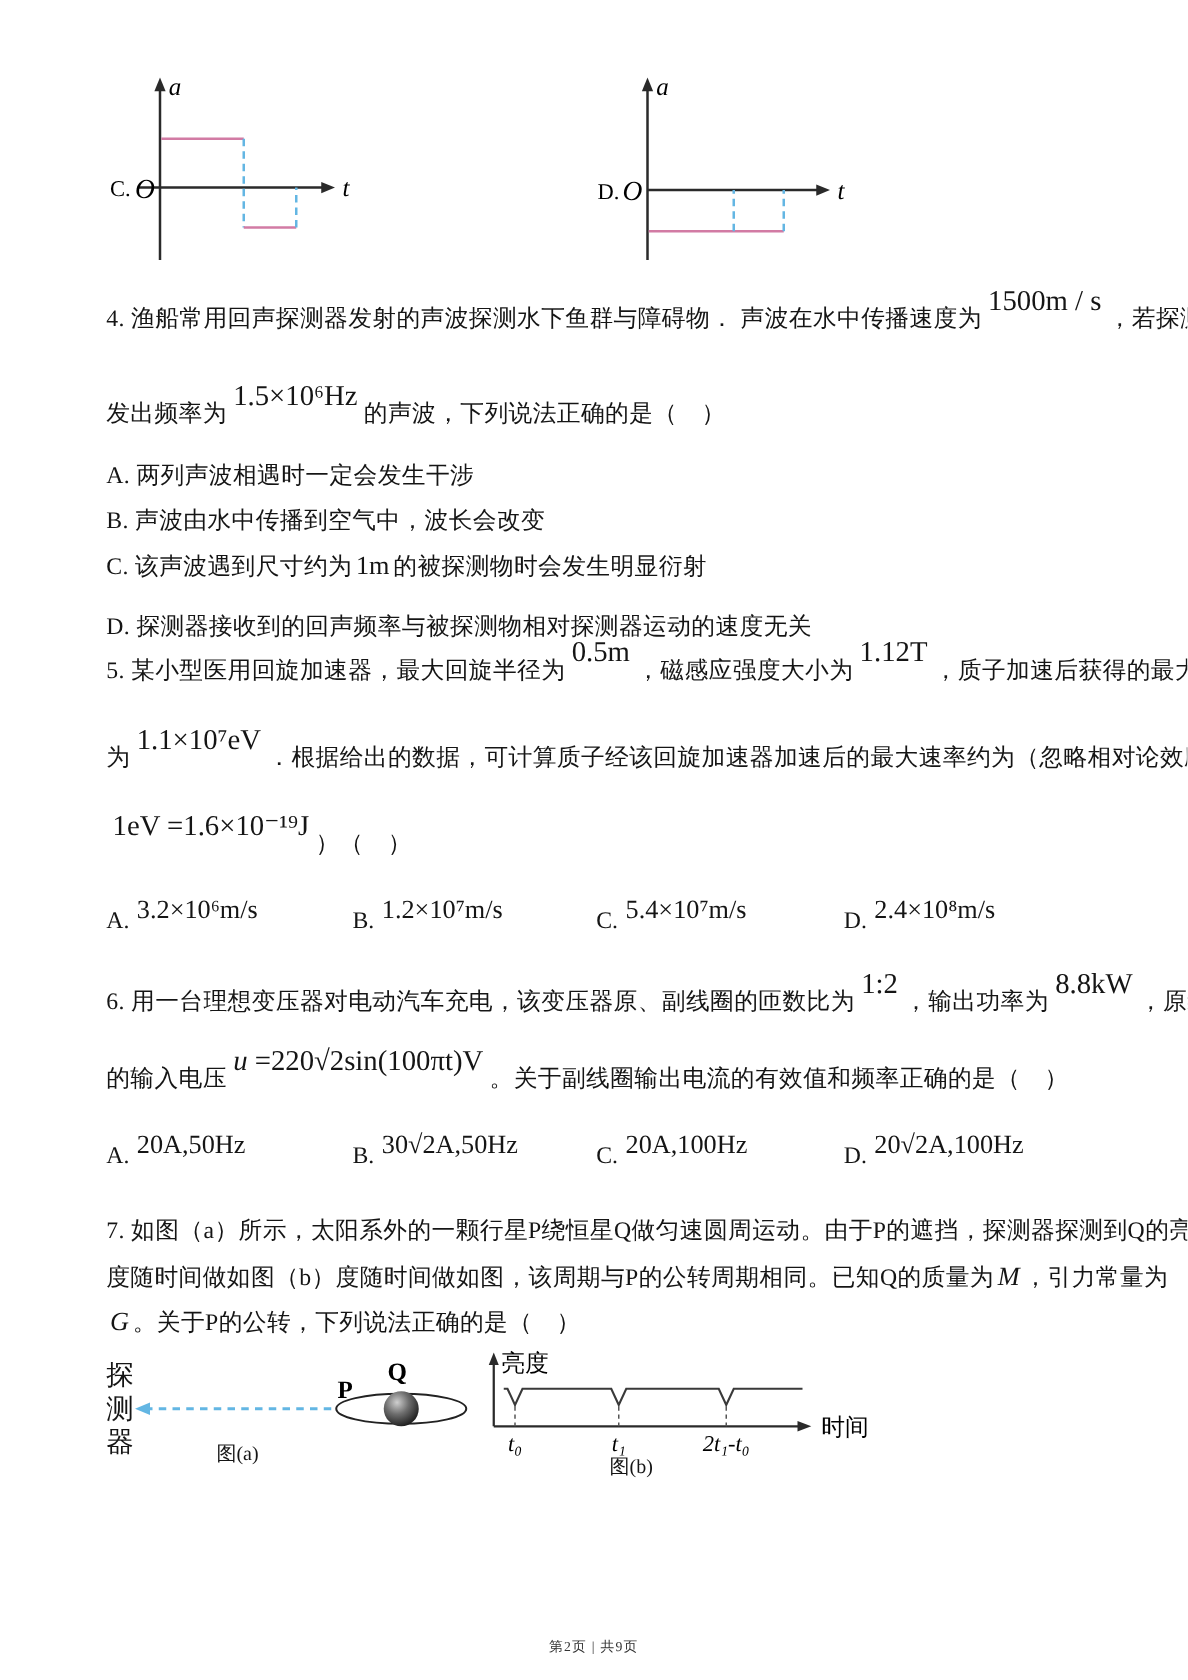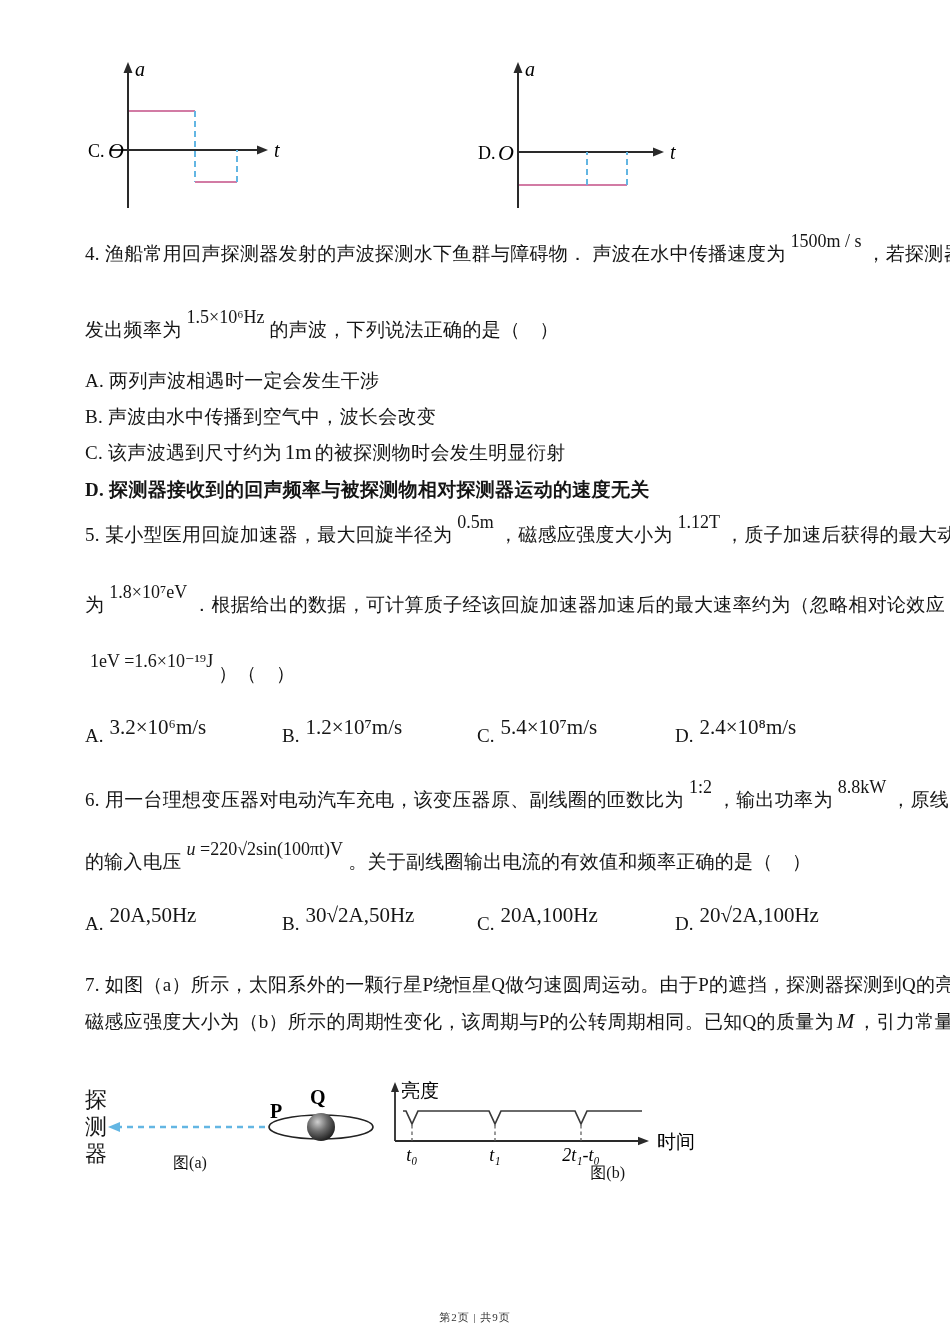--- a/index.html
+++ b/index.html
@@ -9,21 +9,21 @@
     overflow:hidden;
   }
   .line {
     position:absolute; left:85px; font-size:19px; line-height:28px;
     white-space:nowrap; letter-spacing:0.3px;
   }
   
   .fm {
     position:relative; top:-13px;
     font-family:"Liberation Serif","DejaVu Serif",serif;
-    font-size:18px; margin:18px 5px; letter-spacing:0;
+    font-size:23px; margin:18px 5px; letter-spacing:0;
   }
   .fm-base {
     font-family:"Liberation Serif","DejaVu Serif",serif;
     font-size:21px; margin:0 3px; letter-spacing:0;
   }
   .vi { font-style:italic; }
   .optrow { position:absolute; left:85px; width:800px; height:40px; }
   .optrow .opt { position:absolute; white-space:nowrap; font-size:19px; }
   .optrow .val {
     position:relative; top:-8px; font-size:21px; margin-left:6px;
@@ -79,27 +79,27 @@
     <span>4. 渔船常用回声探测器发射的声波探测水下鱼群与障碍物． 声波在水中传播速度为</span><span class="fm">1500m / s</span><span>，若探测器</span>
   </div>
   <div class="line" style="top:316px;">
     <span>发出频率为</span><span class="fm">1.5×10⁶Hz</span><span>的声波，下列说法正确的是（　）</span>
   </div>
   <div class="line" style="top:367px;">A. 两列声波相遇时一定会发生干涉</div>
   <div class="line" style="top:403px;">B. 声波由水中传播到空气中，波长会改变</div>
   <div class="line" style="top:438px;">
     <span>C. 该声波遇到尺寸约为</span><span class="fm-base">1m</span><span>的被探测物时会发生明显衍射</span>
   </div>
-  <div class="line" style="top:476px;font-weight:bold;">D. 探测器接收到的回声频率与被探测物相对探测器运动的速度无关</div>
+  <div class="line" style="top:488px;">D. 探测器接收到的回声频率与被探测物相对探测器运动的速度无关</div>
 
   <div class="line" style="top:521px;">
     <span>5. 某小型医用回旋加速器，最大回旋半径为</span><span class="fm">0.5m</span><span>，磁感应强度大小为</span><span class="fm">1.12T</span><span>，质子加速后获得的最大动能</span>
   </div>
   <div class="line" style="top:591px;">
-    <span>为</span><span class="fm">1.8×10⁷eV</span><span>．根据给出的数据，可计算质子经该回旋加速器加速后的最大速率约为（忽略相对论效应，</span>
+    <span>为</span><span class="fm">1.1×10⁷eV</span><span>．根据给出的数据，可计算质子经该回旋加速器加速后的最大速率约为（忽略相对论效应，</span>
   </div>
   <div class="line" style="top:660px;">
     <span class="fm">1eV =1.6×10⁻¹⁹J</span><span>）（　）</span>
   </div>
   <div class="optrow" style="top:723px;">
     <span class="opt" style="left:0px;"><span>A.</span><span class="val">3.2×10⁶m/s</span></span>
     <span class="opt" style="left:197px;"><span>B.</span><span class="val">1.2×10⁷m/s</span></span>
     <span class="opt" style="left:392px;"><span>C.</span><span class="val">5.4×10⁷m/s</span></span>
     <span class="opt" style="left:590px;"><span>D.</span><span class="val">2.4×10⁸m/s</span></span>
   </div>
@@ -112,21 +112,24 @@
   </div>
   <div class="optrow" style="top:911px;">
     <span class="opt" style="left:0px;"><span>A.</span><span class="val">20A,50Hz</span></span>
     <span class="opt" style="left:197px;"><span>B.</span><span class="val">30√2A,50Hz</span></span>
     <span class="opt" style="left:392px;"><span>C.</span><span class="val">20A,100Hz</span></span>
     <span class="opt" style="left:590px;"><span>D.</span><span class="val">20√2A,100Hz</span></span>
   </div>
 
   <div class="line" style="top:971px;">7. 如图（a）所示，太阳系外的一颗行星P绕恒星Q做匀速圆周运动。由于P的遮挡，探测器探测到Q的亮</div>
   <div class="line" style="top:1007px;">
-    <span>磁感应强度大小为（b）所示的周期性变化，该周期与P的公转周期相同。已知Q的质量为</span><span class="fm-base vi">M</span><span>，引力常量为</span>
+    <span>度随时间做如图（b）度随时间做如图，该周期与P的公转周期相同。已知Q的质量为</span><span class="fm-base vi">M</span><span>，引力常量为</span>
+  </div>
+  <div class="line" style="top:1043px;">
+    <span class="fm-base vi">G</span><span>。关于P的公转，下列说法正确的是（　）</span>
   </div>
 
   <div class="detector">探测器</div>
   <svg style="left:104px;top:1085px;" width="280" height="85" viewBox="0 0 280 85">
     <defs>
       <radialGradient id="sphereGrad" cx="38%" cy="32%" r="75%">
         <stop offset="0%" stop-color="#cfcfcf"></stop>
         <stop offset="45%" stop-color="#6e6e6e"></stop>
         <stop offset="100%" stop-color="#141414"></stop>
       </radialGradient>
@@ -148,17 +151,17 @@
     <path d="M18,38 L21,38 L27,51 L33,38 L104,38 L110,51 L116,38 L190,38 L196,51 L202,38 L257,38" fill="none" stroke="#3a3a3a" stroke-width="1.7"></path>
     <line x1="27" y1="52" x2="27" y2="68" stroke="#555555" stroke-width="1.2" stroke-dasharray="3.5 3"></line>
     <line x1="110" y1="52" x2="110" y2="68" stroke="#555555" stroke-width="1.2" stroke-dasharray="3.5 3"></line>
     <line x1="196" y1="52" x2="196" y2="68" stroke="#555555" stroke-width="1.2" stroke-dasharray="3.5 3"></line>
     <text x="16" y="24" font-size="19">亮度</text>
     <text x="272" y="75" font-size="19">时间</text>
     <text x="27" y="88" font-size="18" font-style="italic" text-anchor="middle">t₀</text>
     <text x="110" y="88" font-size="18" font-style="italic" text-anchor="middle">t₁</text>
     <text x="196" y="88" font-size="18" font-style="italic" text-anchor="middle">2t₁-t₀</text>
   </svg>
-  <div class="caption" style="left:385px;top:1163px;width:240px;text-align:right;">图(b)</div>
+  <div class="caption" style="left:385px;top:1163px;width:240px;">图(b)</div>
 
   <div class="footer">第2页 | 共9页</div>
 
 </div>
 
 </body></html>

